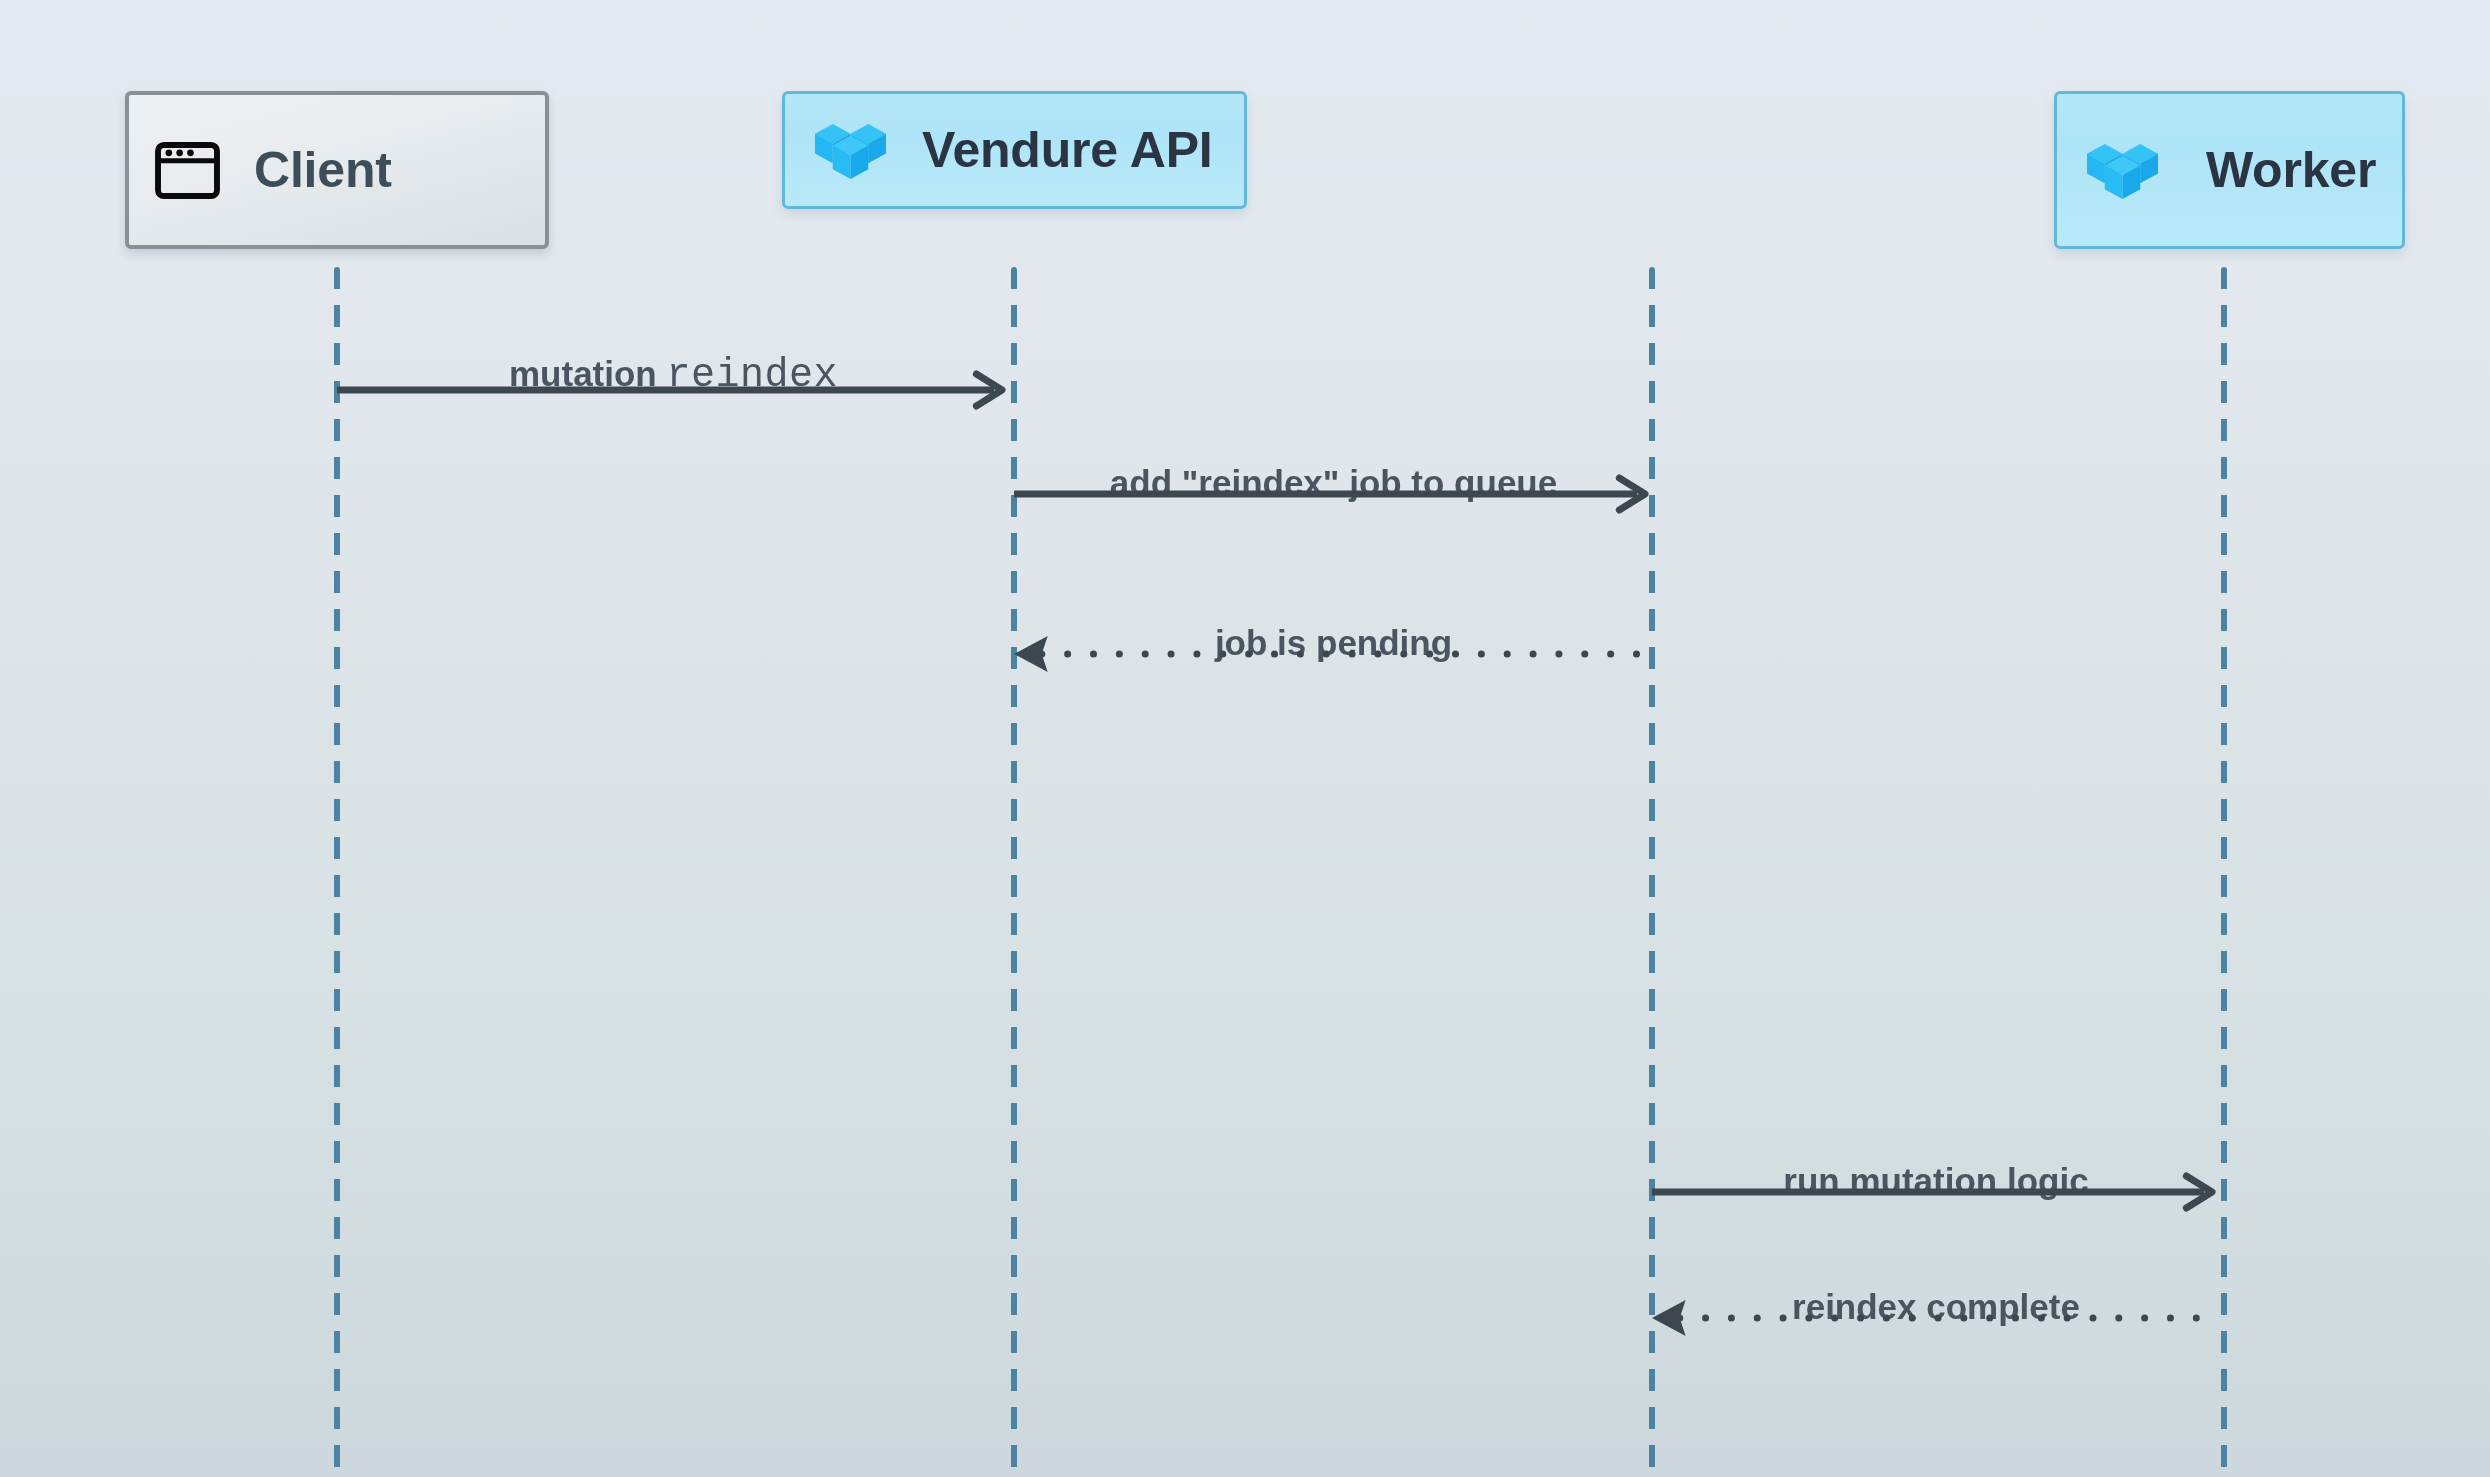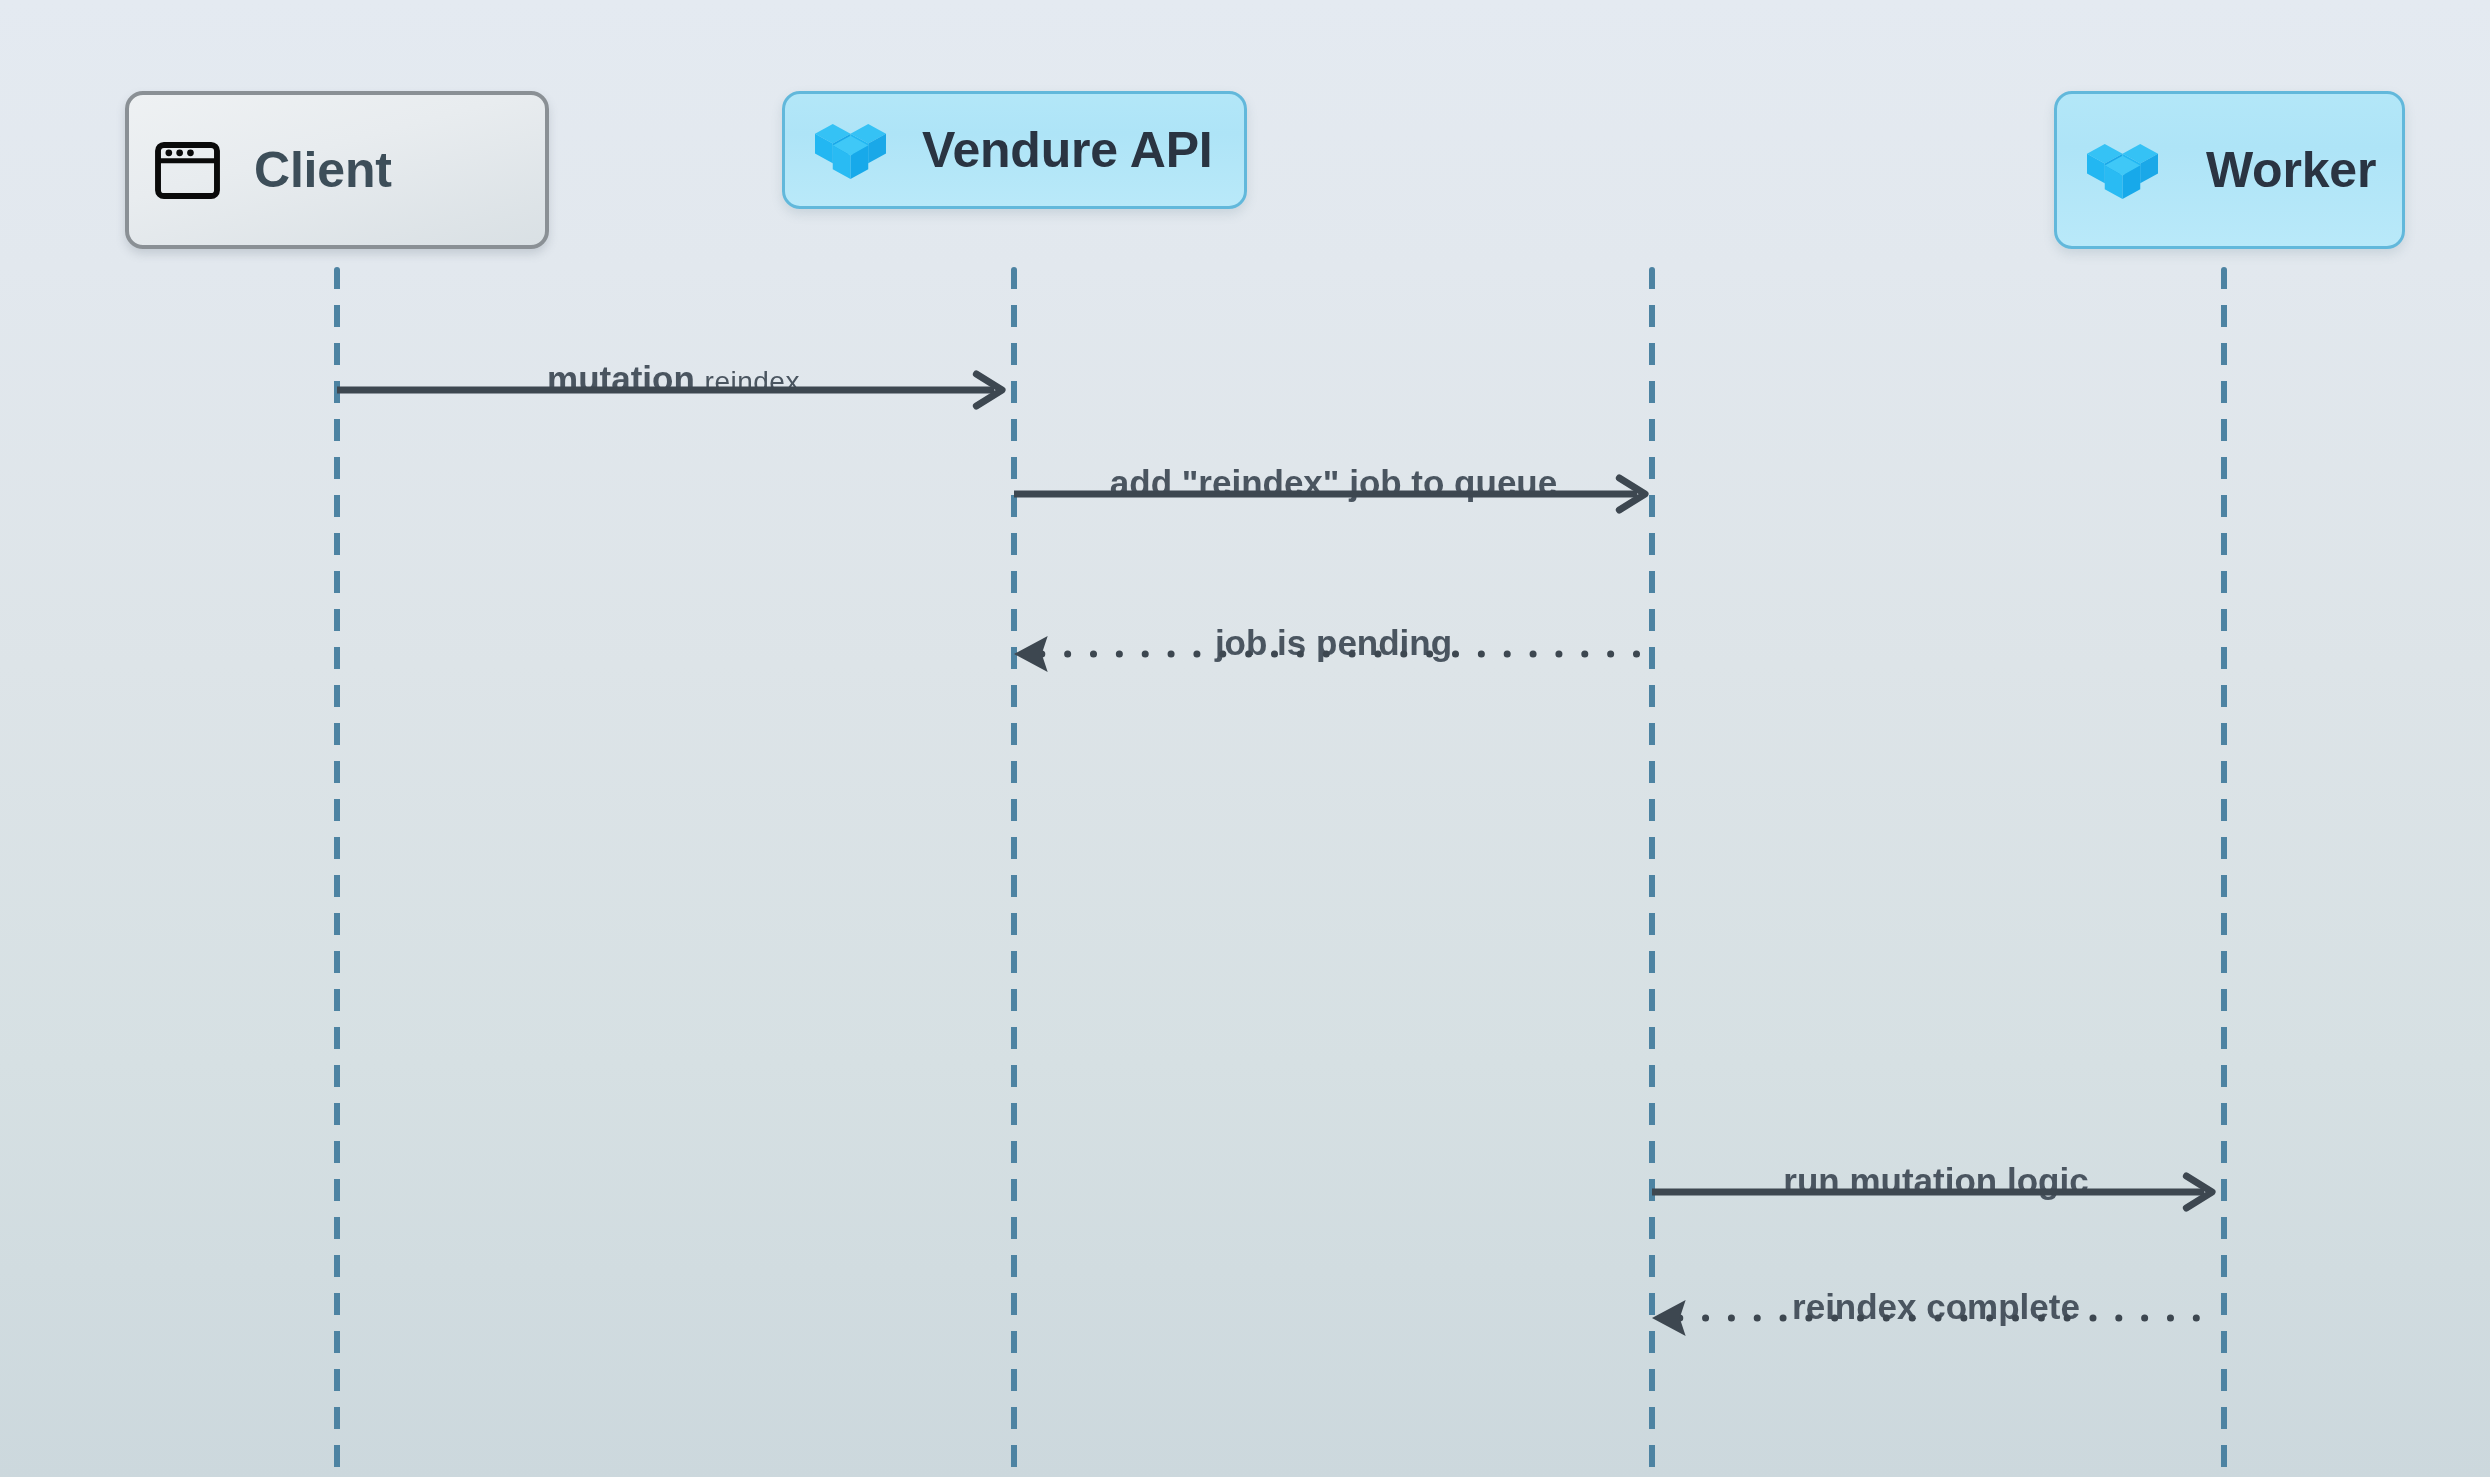--- a/index.html
+++ b/index.html
@@ -21,21 +21,21 @@
     inset: 0;
     width: 2491px;
     height: 1477px;
   }
 
   
   .participant {
     position: absolute;
     display: flex;
     align-items: center;
-    border-radius: 18px;
+    border-radius: 6px;
     padding: 0 26px;
   }
 
   .participant .p-icon {
     display: flex;
     align-items: center;
     justify-content: center;
     flex: 0 0 auto;
   }
 
@@ -120,23 +120,23 @@
     bottom: 16px;
     width: 100%;
     text-align: center;
     font-size: 35px;
     font-weight: bold;
     color: #4a5560;
     white-space: nowrap;
     line-height: 1;
   }
   .msg-label .code {
-    font-family: Liberation Sans, sans-serif;
+    font-family: Liberation Mono, monospace;
     font-weight: normal;
-    font-size: 28px;
+    font-size: 40px;
     letter-spacing: 0.5px;
   }
 
   .msg-line { position: absolute; left: 0; bottom: 0; width: 100%; height: 44px; }
 </style>
 </head>
 <body>
 
 <div id="diagram">
 

